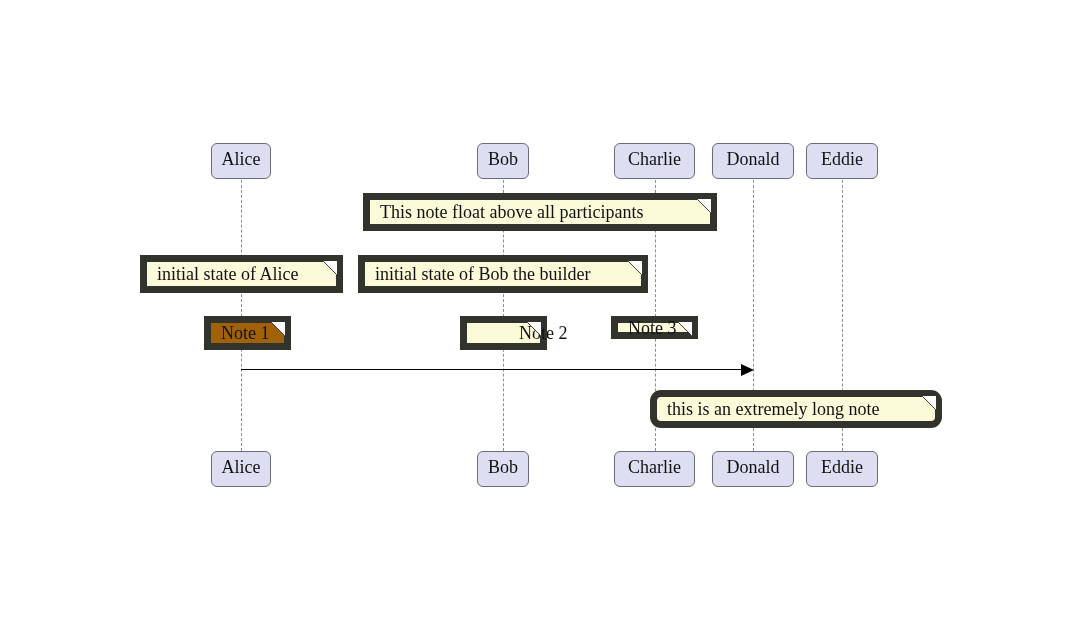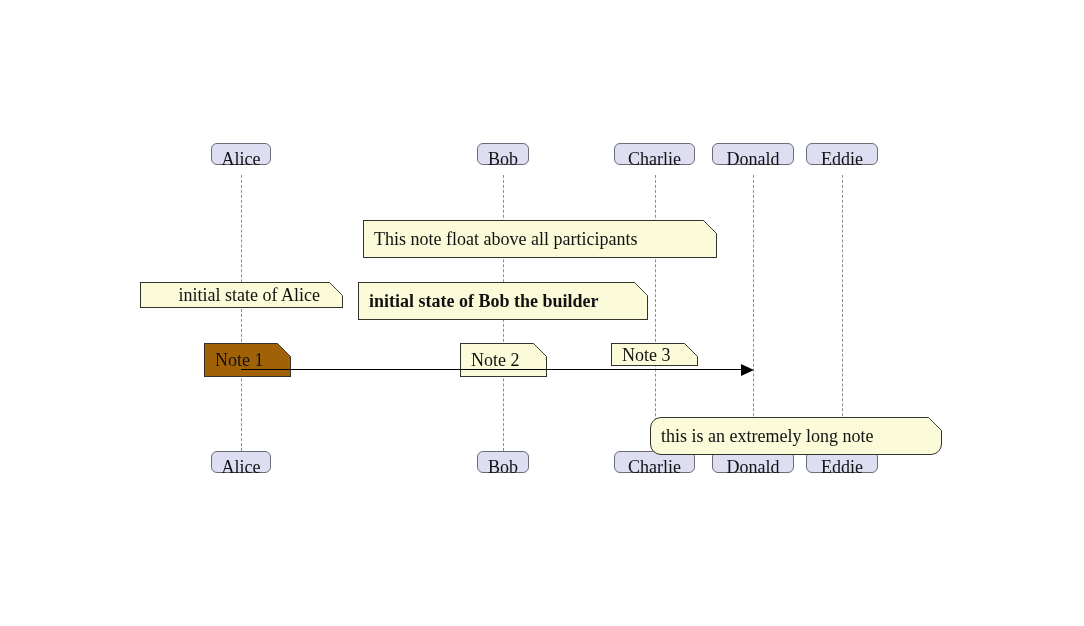--- a/index.html
+++ b/index.html
@@ -28,40 +28,39 @@
   }
 
   
   .participant {
     position: absolute;
     box-sizing: border-box;
     background: #dededf;
     background: #dedef2;
     border: 1px solid #6b6b7a;
     border-radius: 6px;
-    height: 22px;
+    height: 36px;
     line-height: 30px;
     text-align: center;
     font-size: 18px;
     color: #111111;
     white-space: nowrap;
     z-index: 3;
     box-shadow: 0 0 0 0 rgba(0,0,0,0);
   }
 
   
   .note {
     position: absolute;
     box-sizing: border-box;
     background: #fbfbda;
-    border: 1px solid #000000;
+    border: 7px solid #000000;
     z-index: 4;
     display: flex;
     align-items: center;
-    margin-top: 27px;
   }
   .note .note-text {
     font-size: 18px;
     color: #111111;
     white-space: nowrap;
     padding-left: 10px;
     padding-right: 22px;
     line-height: 1;
   }
   
@@ -125,42 +124,42 @@
       <div class="participant" style="left: 806px; top: 143px; width: 72px; background: rgb(222, 222, 242); border-color: rgb(107, 107, 122);">Eddie</div>
     </div>
   <div id="notes-layer">
       <div class="note" style="left: 363px; top: 193px; width: 354px; height: 38px; background: rgb(251, 251, 218); border-color: rgb(51, 51, 46);">
         <span class="note-text">This note float above all participants</span>
         <div class="fold-cut"></div>
         <svg class="fold-line" width="15" height="15" viewBox="0 0 15 15">
           <path d="M0.5 0.5 L14 14" stroke="#33332e" stroke-width="1" fill="none"></path>
         </svg>
       </div>
-      <div class="note" style="left: 140px; top: 255px; width: 203px; height: 26px; background: rgb(251, 251, 218); border-color: rgb(51, 51, 46); justify-content: flex-end;">
+      <div class="note" style="left: 140px; top: 255px; width: 203px; height: 38px; background: rgb(251, 251, 218); border-color: rgb(51, 51, 46);">
         <span class="note-text">initial state of Alice</span>
         <div class="fold-cut"></div>
         <svg class="fold-line" width="15" height="15" viewBox="0 0 15 15">
           <path d="M0.5 0.5 L14 14" stroke="#33332e" stroke-width="1" fill="none"></path>
         </svg>
       </div>
-      <div class="note" style="left: 358px; top: 255px; width: 290px; height: 38px; background: rgb(251, 251, 218); border-color: rgb(51, 51, 46); font-weight: bold;">
+      <div class="note" style="left: 358px; top: 255px; width: 290px; height: 38px; background: rgb(251, 251, 218); border-color: rgb(51, 51, 46);">
         <span class="note-text">initial state of Bob the builder</span>
         <div class="fold-cut"></div>
         <svg class="fold-line" width="15" height="15" viewBox="0 0 15 15">
           <path d="M0.5 0.5 L14 14" stroke="#33332e" stroke-width="1" fill="none"></path>
         </svg>
       </div>
       <div class="note" style="left: 204px; top: 316px; width: 87px; height: 34px; background: #a16207; border-color: rgb(51, 51, 46);">
         <span class="note-text">Note 1</span>
         <div class="fold-cut"></div>
         <svg class="fold-line" width="15" height="15" viewBox="0 0 15 15">
           <path d="M0.5 0.5 L14 14" stroke="#33332e" stroke-width="1" fill="none"></path>
         </svg>
       </div>
-      <div class="note" style="left: 460px; top: 316px; width: 87px; height: 34px; background: rgb(251, 251, 218); border-color: rgb(51, 51, 46);">
+      <div class="note" style="left: 460px; top: 316px; width: 87px; height: 34px; background: rgb(251, 251, 218); border-color: rgb(51, 51, 46); padding-left: 42px;">
         <span class="note-text">Note 2</span>
         <div class="fold-cut"></div>
         <svg class="fold-line" width="15" height="15" viewBox="0 0 15 15">
           <path d="M0.5 0.5 L14 14" stroke="#33332e" stroke-width="1" fill="none"></path>
         </svg>
       </div>
       <div class="note" style="left: 611px; top: 316px; width: 87px; height: 23px; background: rgb(251, 251, 218); border-color: rgb(51, 51, 46);">
         <span class="note-text">Note 3</span>
         <div class="fold-cut"></div>
         <svg class="fold-line" width="15" height="15" viewBox="0 0 15 15">

